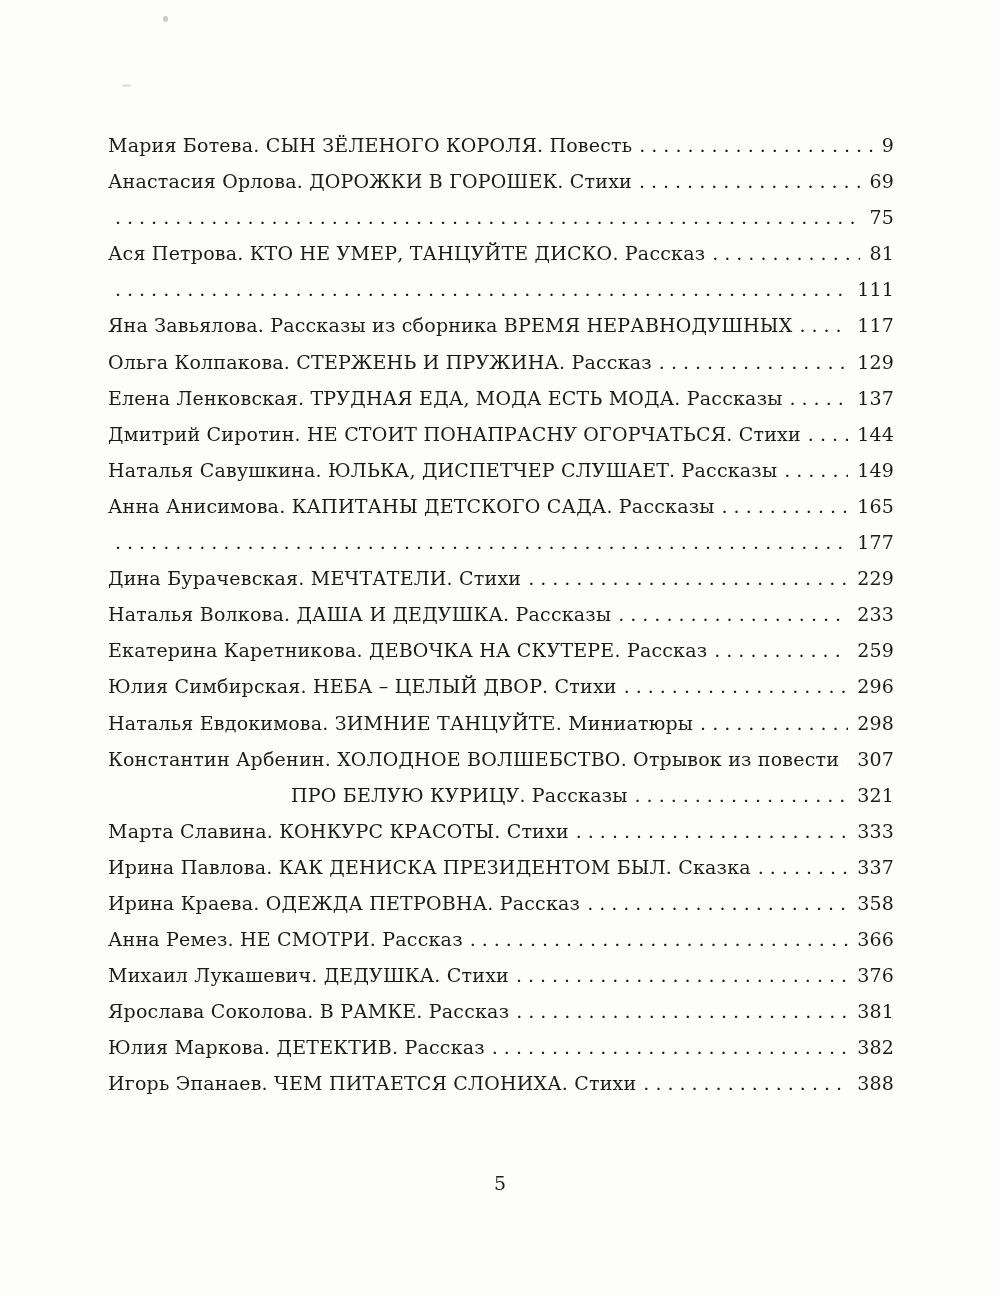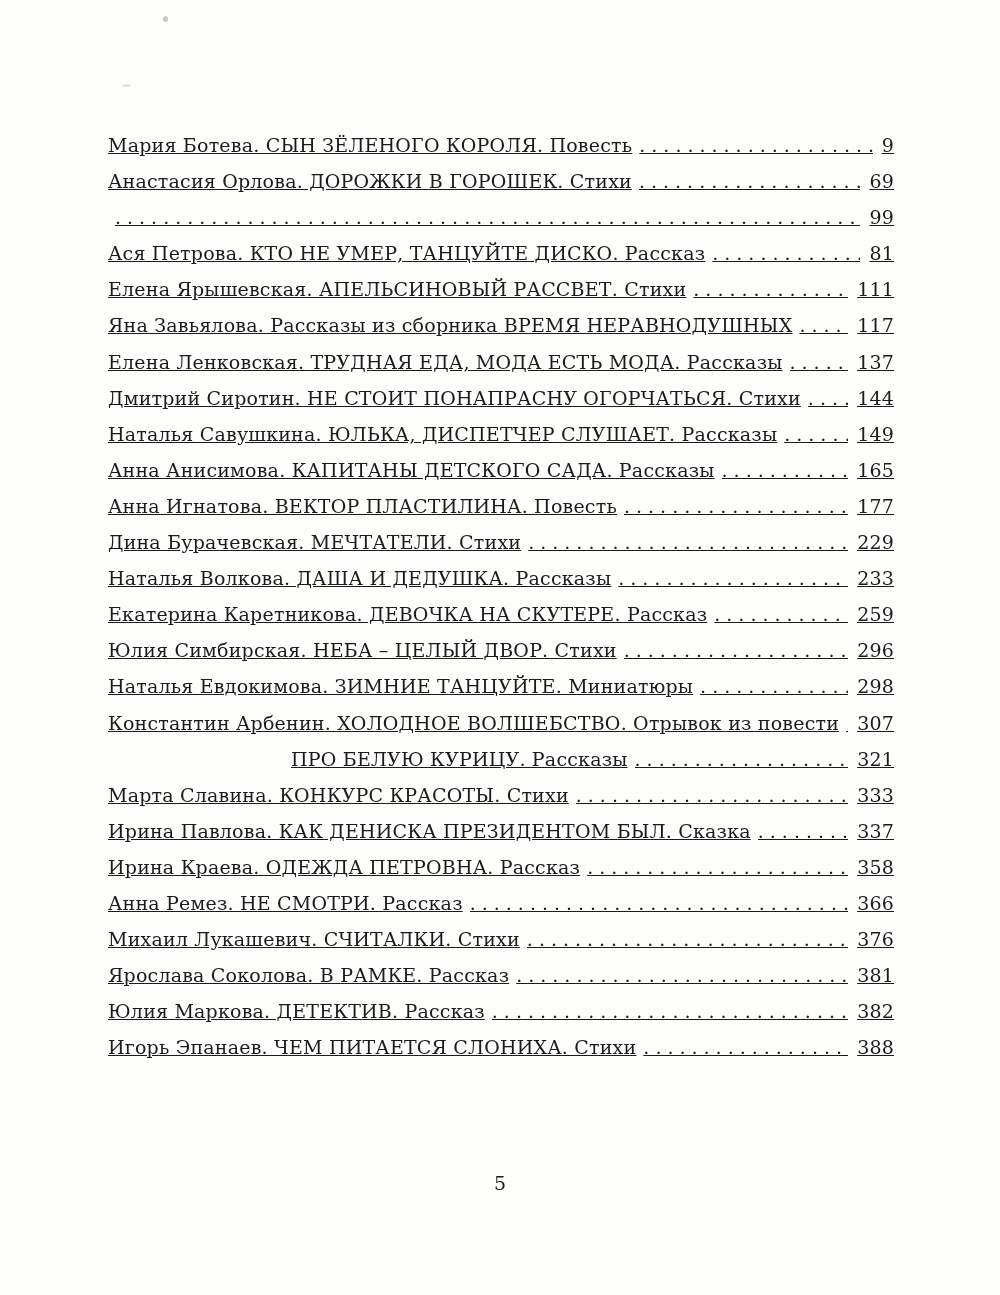--- a/index.html
+++ b/index.html
@@ -30,21 +30,20 @@
     top: 127px;
     width: 786px;
   }
   .line {
     display: flex;
     align-items: baseline;
     line-height: 36.1px;
     font-size: 19px;
     letter-spacing: 0.2px;
     white-space: nowrap;
-    text-decoration: underline;
   }
   .line .text { flex: 0 0 auto; }
   .line.indent { padding-left: 183px; }
   .dots {
     flex: 1 1 auto;
     min-width: 0;
     overflow: hidden;
     margin-left: 7px;
   }
   .dots::after {
@@ -79,59 +78,62 @@
         <span class="dots"></span>
         <span class="pagenum">9</span>
       </div>
       <div class="line">
         <span class="text">Анастасия Орлова. ДОРОЖКИ В ГОРОШЕК. Стихи</span>
         <span class="dots"></span>
         <span class="pagenum">69</span>
       </div>
       <div class="line">
         <span class="dots"></span>
-        <span class="pagenum">99</span>
+        <span class="pagenum">75</span>
       </div>
       <div class="line">
         <span class="text">Ася Петрова. КТО НЕ УМЕР, ТАНЦУЙТЕ ДИСКО. Рассказ</span>
         <span class="dots"></span>
         <span class="pagenum">81</span>
       </div>
       <div class="line">
-        <span class="text">Елена Ярышевская. АПЕЛЬСИНОВЫЙ РАССВЕТ. Стихи</span>
         <span class="dots"></span>
         <span class="pagenum">111</span>
       </div>
       <div class="line">
         <span class="text">Яна Завьялова. Рассказы из сборника ВРЕМЯ НЕРАВНОДУШНЫХ</span>
         <span class="dots"></span>
         <span class="pagenum">117</span>
       </div>
       <div class="line">
+        <span class="text">Ольга Колпакова. СТЕРЖЕНЬ И ПРУЖИНА. Рассказ</span>
+        <span class="dots"></span>
+        <span class="pagenum">129</span>
+      </div>
+      <div class="line">
         <span class="text">Елена Ленковская. ТРУДНАЯ ЕДА, МОДА ЕСТЬ МОДА. Рассказы</span>
         <span class="dots"></span>
         <span class="pagenum">137</span>
       </div>
       <div class="line">
         <span class="text">Дмитрий Сиротин. НЕ СТОИТ ПОНАПРАСНУ ОГОРЧАТЬСЯ. Стихи</span>
         <span class="dots"></span>
         <span class="pagenum">144</span>
       </div>
       <div class="line">
         <span class="text">Наталья Савушкина. ЮЛЬКА, ДИСПЕТЧЕР СЛУШАЕТ. Рассказы</span>
         <span class="dots"></span>
         <span class="pagenum">149</span>
       </div>
       <div class="line">
         <span class="text">Анна Анисимова. КАПИТАНЫ ДЕТСКОГО САДА. Рассказы</span>
         <span class="dots"></span>
         <span class="pagenum">165</span>
       </div>
       <div class="line">
-        <span class="text">Анна Игнатова. ВЕКТОР ПЛАСТИЛИНА. Повесть</span>
         <span class="dots"></span>
         <span class="pagenum">177</span>
       </div>
       <div class="line">
         <span class="text">Дина Бурачевская. МЕЧТАТЕЛИ. Стихи</span>
         <span class="dots"></span>
         <span class="pagenum">229</span>
       </div>
       <div class="line">
         <span class="text">Наталья Волкова. ДАША И ДЕДУШКА. Рассказы</span>
@@ -177,21 +179,21 @@
         <span class="text">Ирина Краева. ОДЕЖДА ПЕТРОВНА. Рассказ</span>
         <span class="dots"></span>
         <span class="pagenum">358</span>
       </div>
       <div class="line">
         <span class="text">Анна Ремез. НЕ СМОТРИ. Рассказ</span>
         <span class="dots"></span>
         <span class="pagenum">366</span>
       </div>
       <div class="line">
-        <span class="text">Михаил Лукашевич. СЧИТАЛКИ. Стихи</span>
+        <span class="text">Михаил Лукашевич. ДЕДУШКА. Стихи</span>
         <span class="dots"></span>
         <span class="pagenum">376</span>
       </div>
       <div class="line">
         <span class="text">Ярослава Соколова. В РАМКЕ. Рассказ</span>
         <span class="dots"></span>
         <span class="pagenum">381</span>
       </div>
       <div class="line">
         <span class="text">Юлия Маркова. ДЕТЕКТИВ. Рассказ</span>

